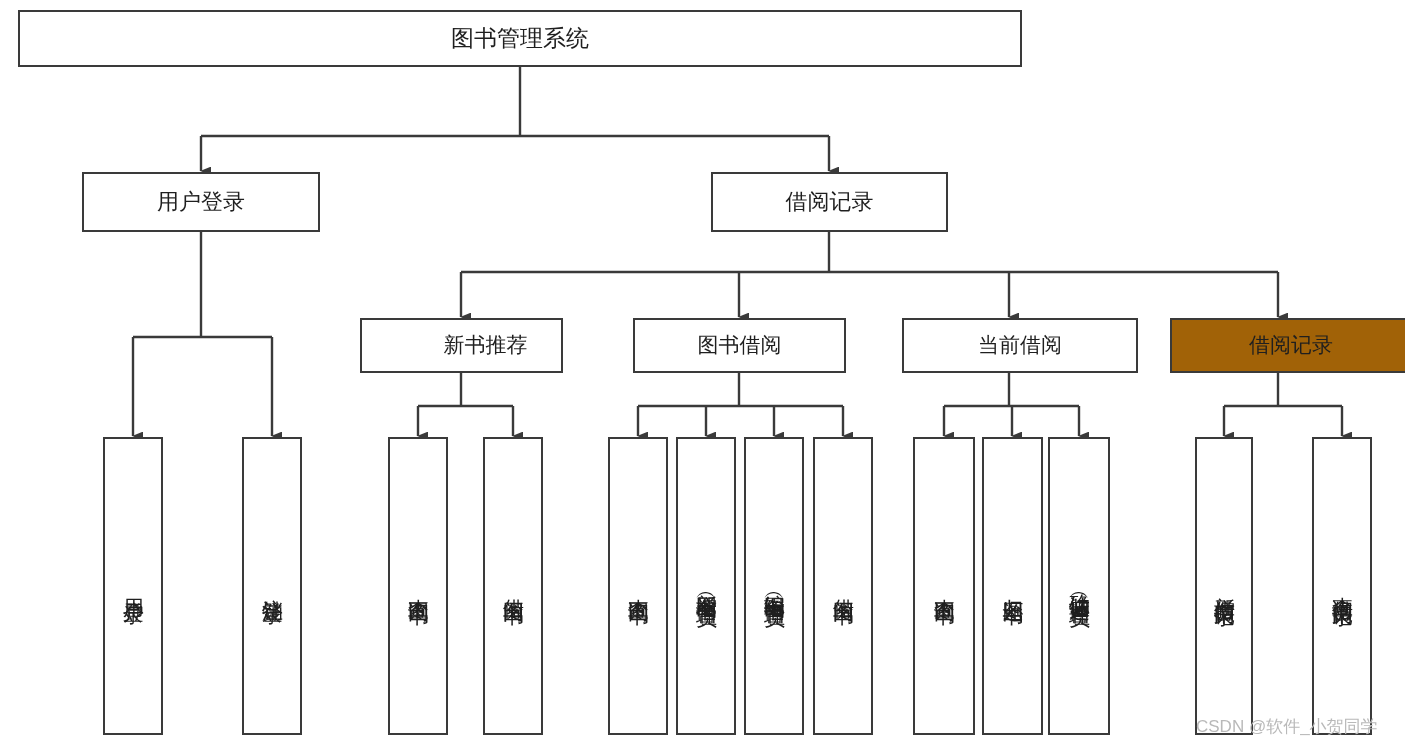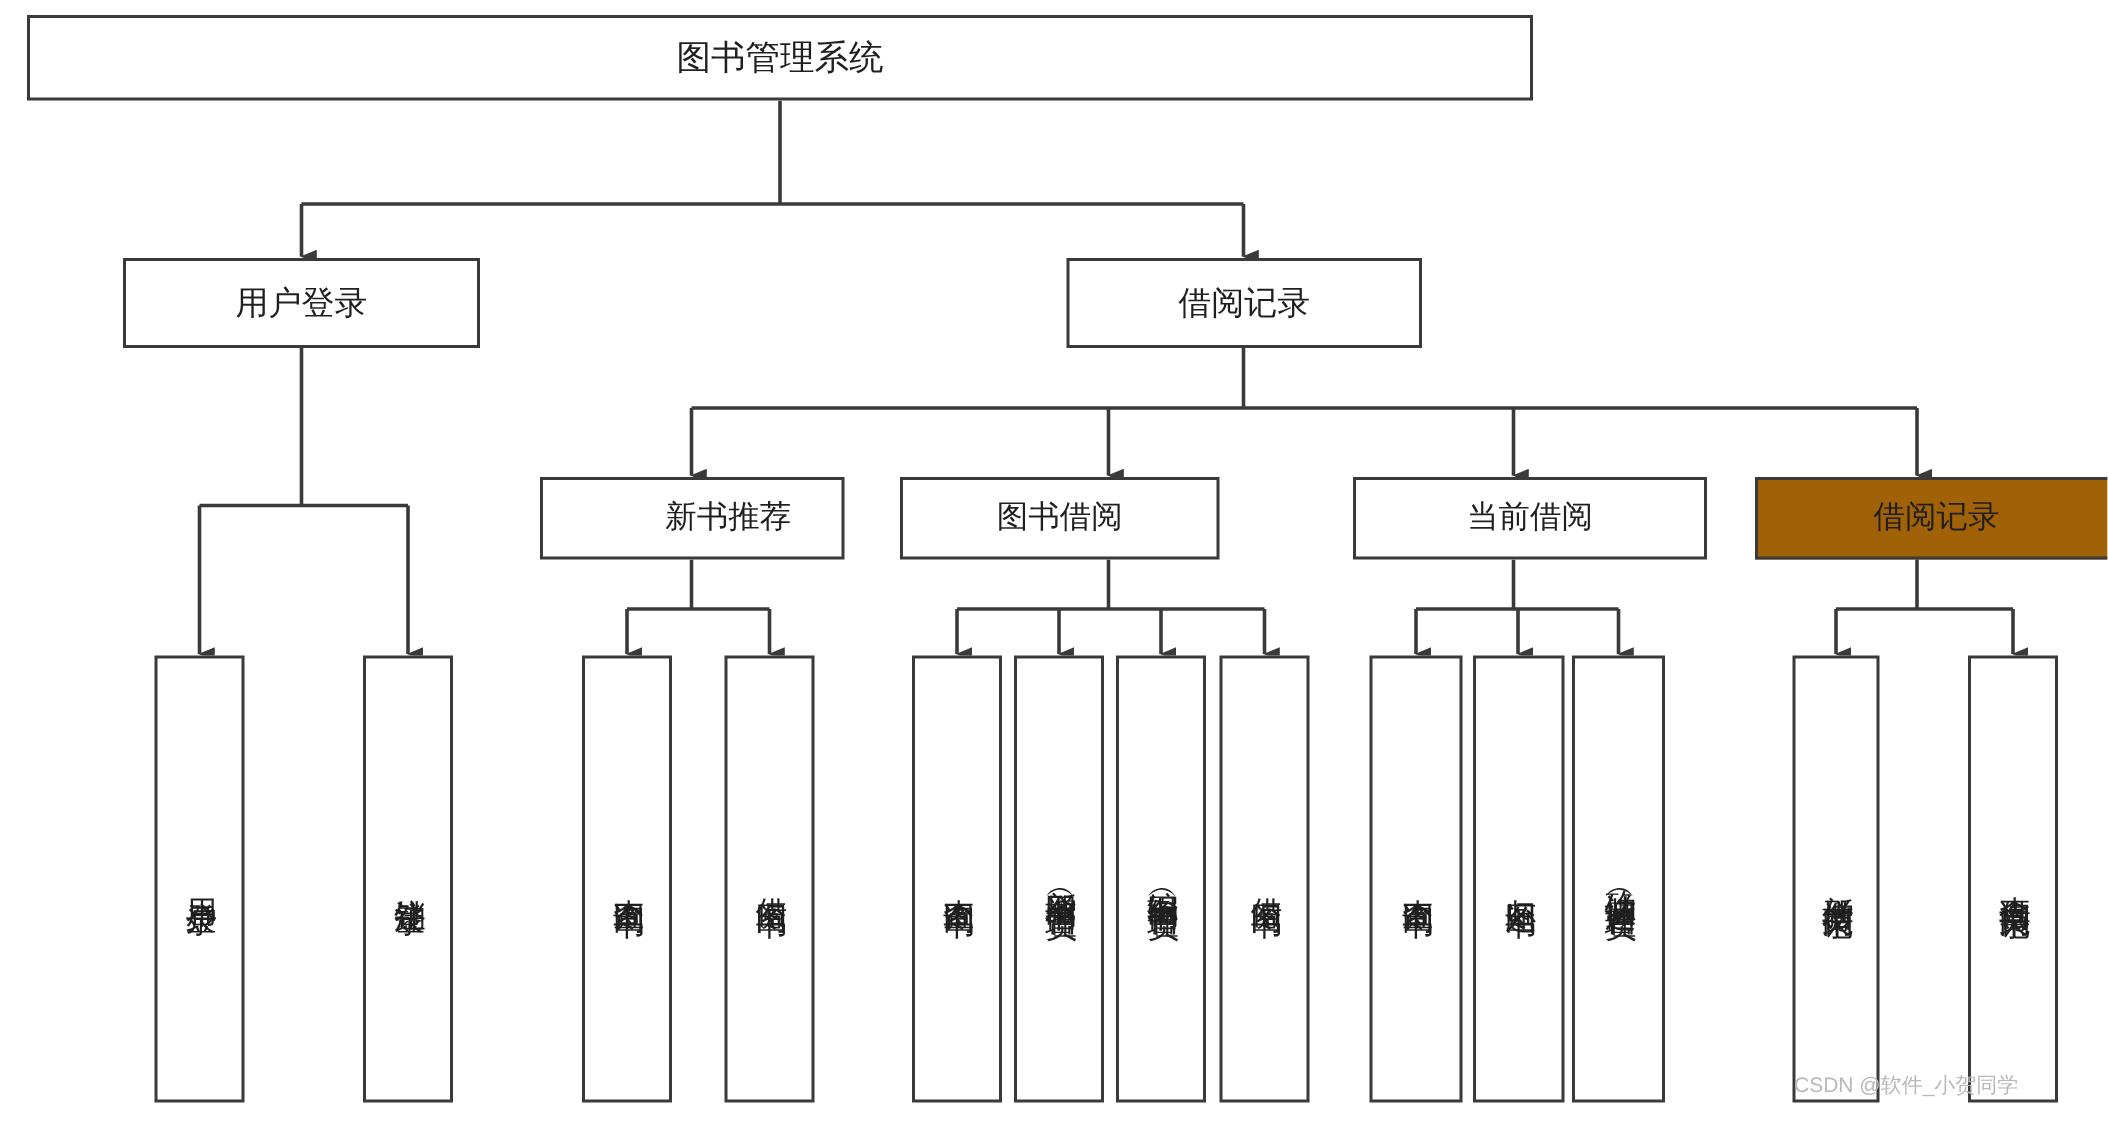--- a/index.html
+++ b/index.html
@@ -46,21 +46,21 @@
   .leaf .node-label {
     font-size: 21px;
     writing-mode: vertical-rl;
     text-orientation: upright;
     letter-spacing: 2px;
     white-space: nowrap;
   }
   .watermark {
     position: absolute;
     color: #b9b9b9;
-    font-size: 14px;
+    font-size: 17px;
     white-space: nowrap;
     pointer-events: none;
   }
 </style>
 </head>
 <body>
 
 <div id="canvas">
 
   <svg id="wires" viewBox="0 0 1405 747" xmlns="http://www.w3.org/2000/svg">
@@ -112,21 +112,21 @@
       </div>
       <div class="node lvl1" style="left: 82px; top: 172px; width: 238px; height: 60px; border-color: rgb(58, 58, 58); background: rgb(255, 255, 255);">
         <span class="node-label" style="color: rgb(31, 31, 31);">用户登录</span>
       </div>
       <div class="node lvl1" style="left: 711px; top: 172px; width: 237px; height: 60px; border-color: rgb(58, 58, 58); background: rgb(255, 255, 255);">
         <span class="node-label" style="color: rgb(31, 31, 31);">借阅记录</span>
       </div>
       <div class="node lvl2" style="left: 360px; top: 318px; width: 203px; height: 55px; border-color: rgb(58, 58, 58); background: rgb(255, 255, 255); padding-left: 48px;">
         <span class="node-label" style="color: rgb(31, 31, 31);">新书推荐</span>
       </div>
-      <div class="node lvl2" style="left: 600px; top: 318px; width: 213px; height: 55px; border-color: rgb(58, 58, 58); background: rgb(255, 255, 255);">
+      <div class="node lvl2" style="left: 633px; top: 318px; width: 213px; height: 55px; border-color: rgb(58, 58, 58); background: rgb(255, 255, 255);">
         <span class="node-label" style="color: rgb(31, 31, 31);">图书借阅</span>
       </div>
       <div class="node lvl2" style="left: 902px; top: 318px; width: 236px; height: 55px; border-color: rgb(58, 58, 58); background: rgb(255, 255, 255);">
         <span class="node-label" style="color: rgb(31, 31, 31);">当前借阅</span>
       </div>
       <div class="node lvl2" style="left: 1170px; top: 318px; width: 242px; height: 55px; border-color: rgb(58, 58, 58); background: #a16207;">
         <span class="node-label" style="color: rgb(31, 31, 31);">借阅记录</span>
       </div>
       <div class="node lvl3 leaf" style="left: 103px; top: 437px; width: 60px; height: 298px; border-color: rgb(58, 58, 58); background: rgb(255, 255, 255);">
         <span class="node-label" style="color: rgb(31, 31, 31);">用户登录</span>

